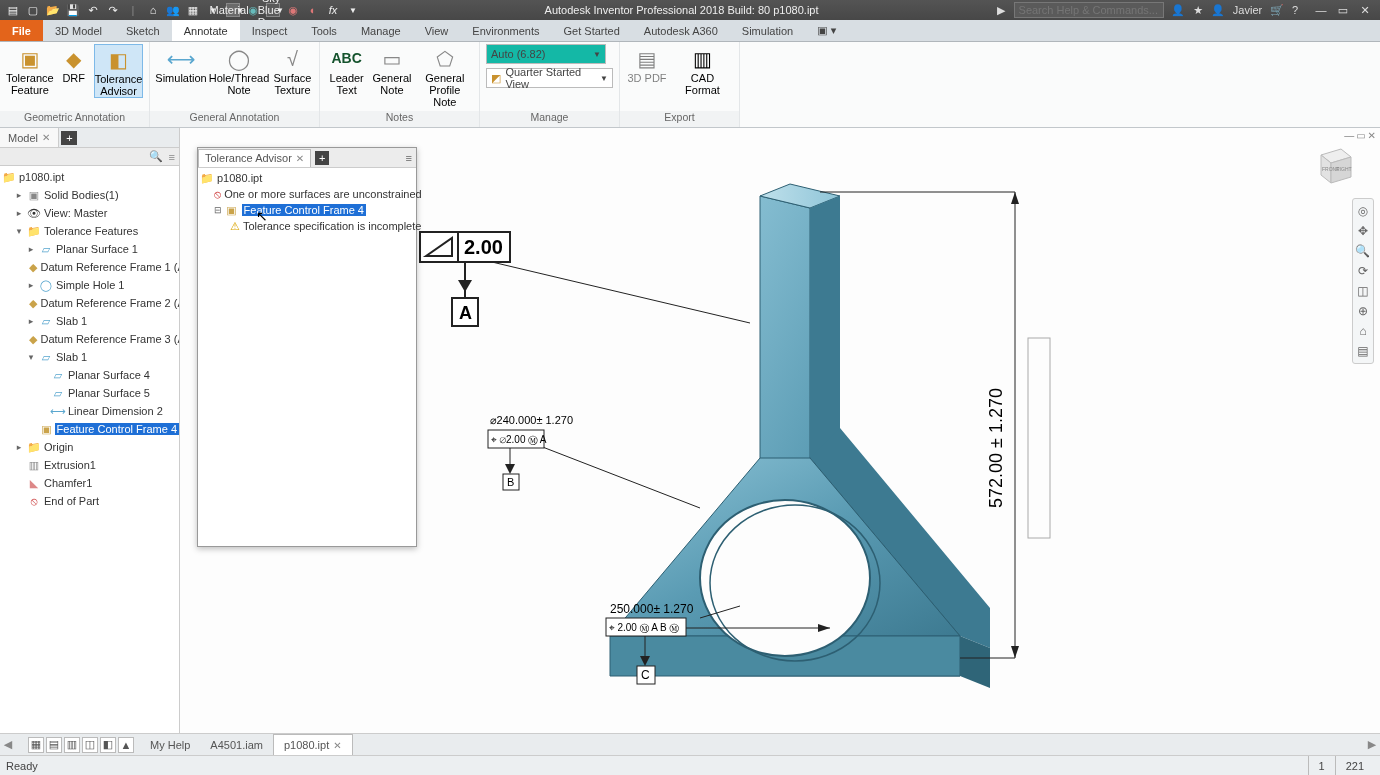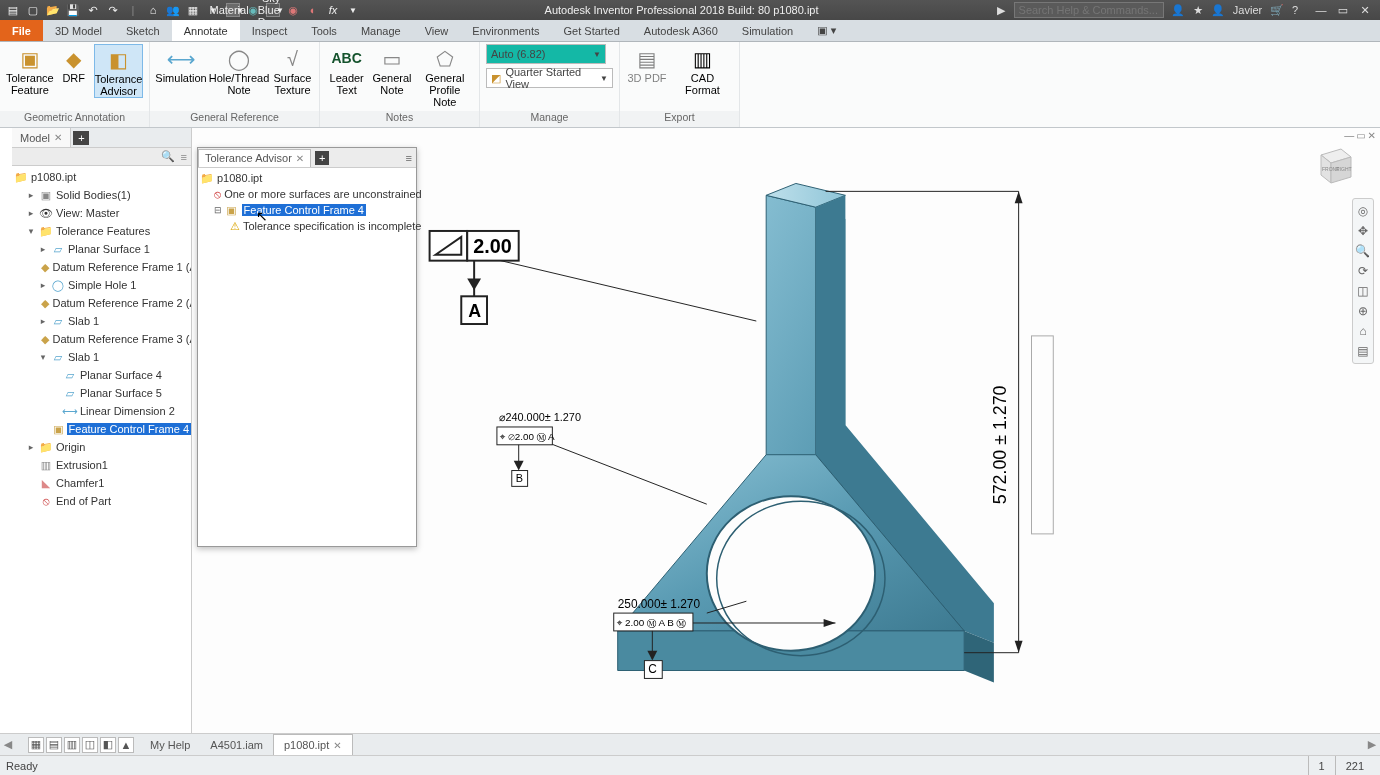--- a/index.html
+++ b/index.html
@@ -28,21 +28,21 @@
 .panel { border-right: 1px solid #e3e6e8; display: flex; flex-direction: column; }
 .panel-body { flex: 1; display: flex; align-items: flex-start; padding: 2px 6px; gap: 4px; }
 .panel-title { height: 16px; text-align: center; font-size: 10.5px; color: #666; background: #f1f3f4; }
 .rbtn { display: flex; flex-direction: column; align-items: center; width: 50px; padding-top: 2px; cursor: pointer; text-align:center; line-height:1.1; }
 .rbtn .ic { width: 32px; height: 26px; display:flex; align-items:center; justify-content:center; font-size:20px; }
 .rbtn.sel { background: #cfe6f7; border:1px solid #7db9e8; }
 .small-combo { border:1px solid #bbb; height:20px; width:120px; padding:0 4px; display:flex; align-items:center; justify-content:space-between; background:#14b8a6; color:#444; font-size:11px;}
 .qsv { border:1px solid #bbb; height:20px; padding:0 4px; display:flex; align-items:center; gap:4px; background:#fff; color:#444; font-size:11px; margin-top:4px;}
 
 
-.main { flex: 1; display: flex; min-height: 0; margin-left: 12px; }
+.main { flex: 1; display: flex; min-height: 0; }
 .browser { width: 180px; background: #fff; border-right: 1px solid #ccc; display:flex; flex-direction:column; }
 .browser-tabs { height: 20px; background: #e9ecee; display: flex; align-items: center; border-bottom:1px solid #ccc; }
 .browser-tabs .btab { padding: 0 8px; height:100%; display:flex; align-items:center; background:#f8f8f8; border-right:1px solid #ccc; font-size:11px; color:#555;}
 .browser-tabs .bclose { font-size:10px; color:#888; margin-left:4px;}
 .browser-tabs .plus { width:16px; text-align:center; background:#444; color:#fff; height:14px; line-height:14px; margin-left:2px;}
 .tree { flex:1; overflow:auto; padding:2px 0; font-size:11px; color:#333; }
 .node { display:flex; align-items:center; height:18px; padding-left:2px; gap:3px; white-space:nowrap; cursor:pointer;}
 .ind0{padding-left:2px}.ind1{padding-left:14px}.ind2{padding-left:26px}.ind3{padding-left:38px}
 .exp { width:10px; text-align:center; color:#666; font-size:9px;}
 .nic { width:14px; height:14px; display:inline-flex; align-items:center; justify-content:center; font-size:11px;}
@@ -181,21 +181,21 @@
           <div class="ic" style="color:#888">◯</div>
           <div style="white-space:pre-line">Hole/Thread
 Note</div>
         </div>
       <div class="rbtn" style="width:44px">
           <div class="ic" style="color:#888">√</div>
           <div style="white-space:pre-line">Surface
 Texture</div>
         </div>
     </div>
-    <div class="panel-title">General Reference</div>
+    <div class="panel-title">General Annotation</div>
   </div>
   <div class="panel" style="width:160px">
     <div class="panel-body">
       <div class="rbtn" style="width:44px">
           <div class="ic" style="color:#14532d;font-weight:bold;font-size:14px">ABC</div>
           <div style="white-space:pre-line">Leader
 Text</div>
         </div>
       <div class="rbtn" style="width:44px">
           <div class="ic" style="color:#888">▭</div>

